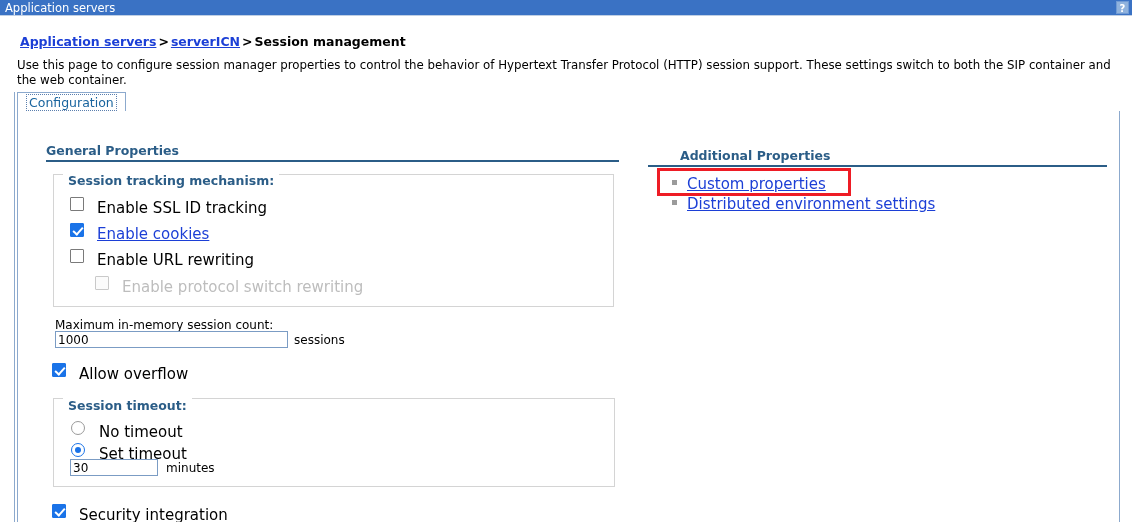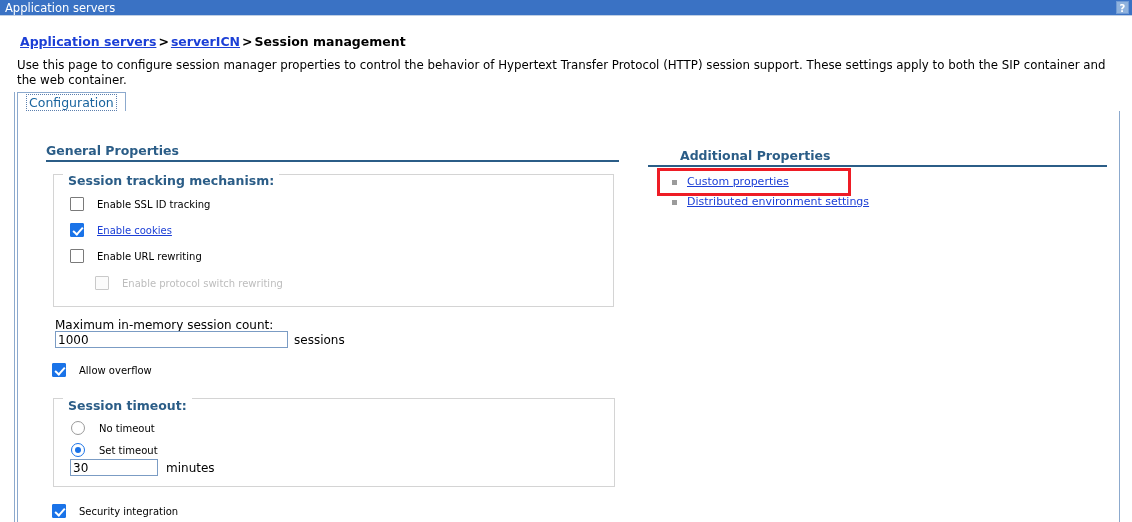--- a/index.html
+++ b/index.html
@@ -189,21 +189,21 @@
     content: "";
     position: absolute;
     left: 3px; top: 3px;
     width: 6px; height: 6px;
     border-radius: 50%;
     background: #1a73e8;
   }
 
   .ctl-label {
     position: absolute;
-    font-size: 10px;
+    font-size: 15px;
     color: #000000;
     white-space: nowrap;
   }
   .ctl-label.dim { color: #bdbdbd; }
   .ctl-label a { color: #1c3fd6; text-decoration: underline; }
 
   
   .field-label {
     position: absolute;
     font-size: 12px;
@@ -226,21 +226,21 @@
     color: #000000;
     white-space: nowrap;
   }
   .ap-bullet {
     position: absolute;
     width: 5px; height: 5px;
     background: #9b9b9b;
   }
   .ap-link {
     position: absolute;
-    font-size: 11px;
+    font-size: 15px;
     color: #1c3fd6;
     text-decoration: underline;
     white-space: nowrap;
   }
   .highlight-box {
     position: absolute;
     border: 3px solid #ee1c25;
     background: transparent;
     pointer-events: none;
   }
@@ -252,21 +252,21 @@
 
   <div class="titlebar" style="background: rgb(58, 114, 196);">
     <span class="titlebar-text">Application servers</span>
     <span class="titlebar-help">?</span>
   </div>
 
   <div class="breadcrumb">
     <a href="#">Application servers</a><span class="sep">&gt;</span><a href="#">serverICN</a><span class="sep">&gt;</span><span class="current">Session management</span>
   </div>
 
-  <div class="page-desc">Use this page to configure session manager properties to control the behavior of Hypertext Transfer Protocol (HTTP) session support. These settings apply to both the SIP container and the web container.</div>
+  <div class="page-desc">Use this page to configure session manager properties to control the behavior of Hypertext Transfer Protocol (HTTP) session support. These settings switch to both the SIP container and the web container.</div>
 
   <div class="tabstrip">
     <div class="tab">
       <span class="focusring">Configuration</span>
     </div>
     <div class="tabline"></div>
   </div>
 
   <div class="panel-left-accent"></div>
 

